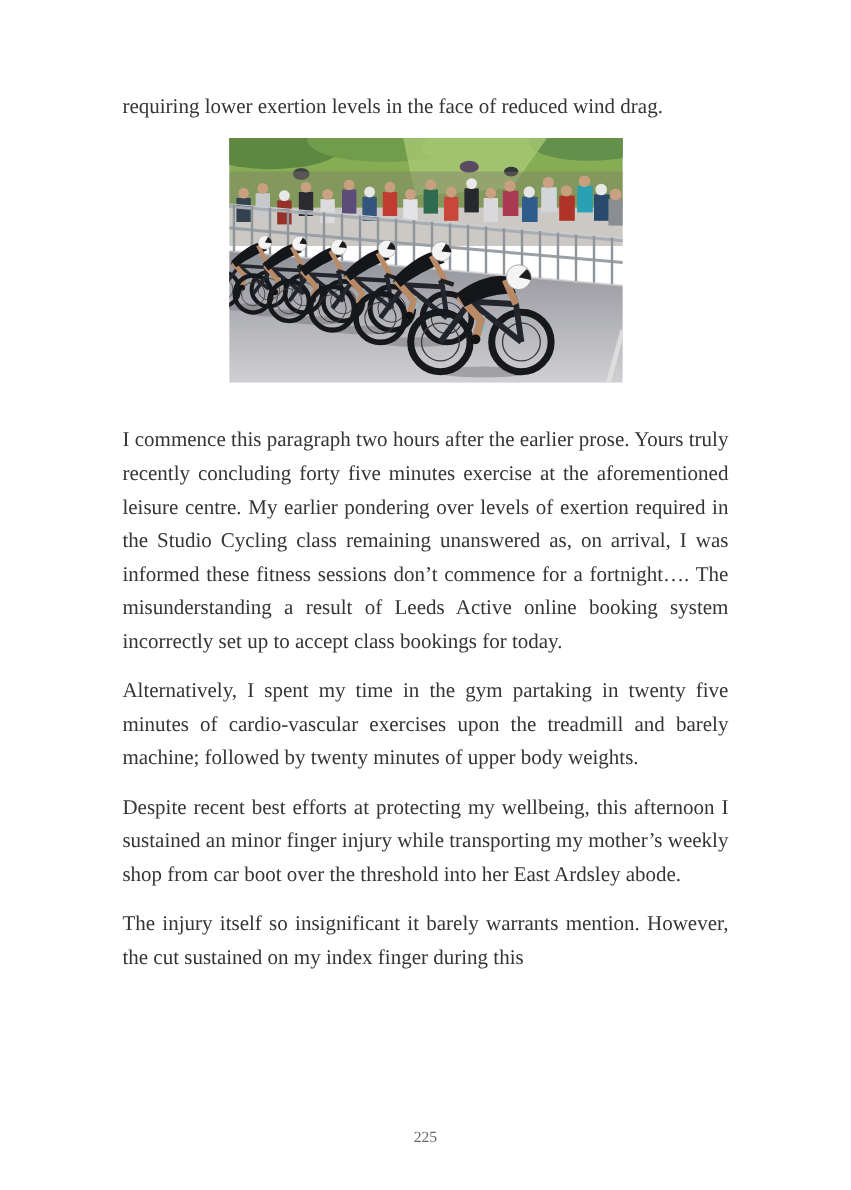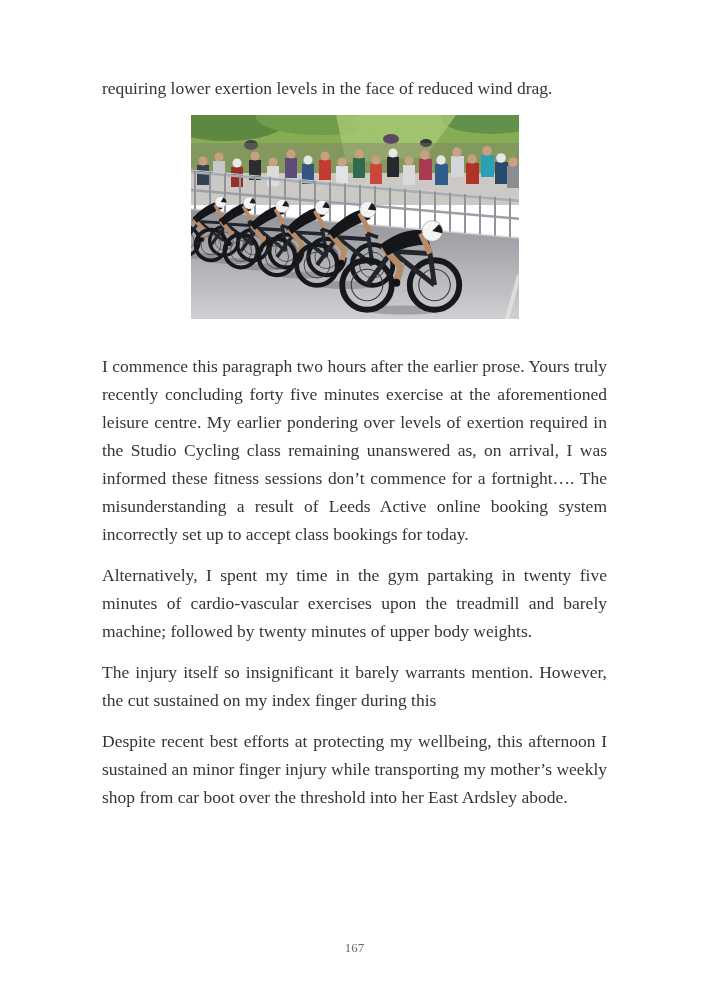--- a/index.html
+++ b/index.html
@@ -233,18 +233,18 @@
           <use href="#rider" transform="translate(50,136) scale(1.5)"></use>
           <use href="#rider" transform="translate(86,142) scale(1.65)"></use>
           <use href="#rider" transform="translate(126,150) scale(1.85)"></use>
           <use href="#rider2" transform="translate(176,170) scale(2.25)"></use>
         </g>
       </svg>
     </div>
 
     <p class="body-text">I commence this paragraph two hours after the earlier prose. Yours truly recently concluding forty five minutes exercise at the aforementioned leisure centre. My earlier pondering over levels of exertion required in the Studio Cycling class remaining unanswered as, on arrival, I was informed these fitness sessions don’t commence for a fortnight…. The misunderstanding a result of Leeds Active online booking system incorrectly set up to accept class bookings for today.</p>
     <p class="body-text">Alternatively, I spent my time in the gym partaking in twenty five minutes of cardio-vascular exercises upon the treadmill and barely machine; followed by twenty minutes of upper body weights.</p>
+    <p class="body-text">Despite recent best efforts at protecting my wellbeing, this afternoon I sustained an minor finger injury while transporting my mother’s weekly shop from car boot over the threshold into her East Ardsley abode.</p>
     <p class="body-text">The injury itself so insignificant it barely warrants mention. However, the cut sustained on my index finger during this</p>
-    <p class="body-text">Despite recent best efforts at protecting my wellbeing, this afternoon I sustained an minor finger injury while transporting my mother’s weekly shop from car boot over the threshold into her East Ardsley abode.</p>
   </div>
 
-  <div class="page-number">167</div>
+  <div class="page-number">225</div>
 </div>
 
 </body></html>

